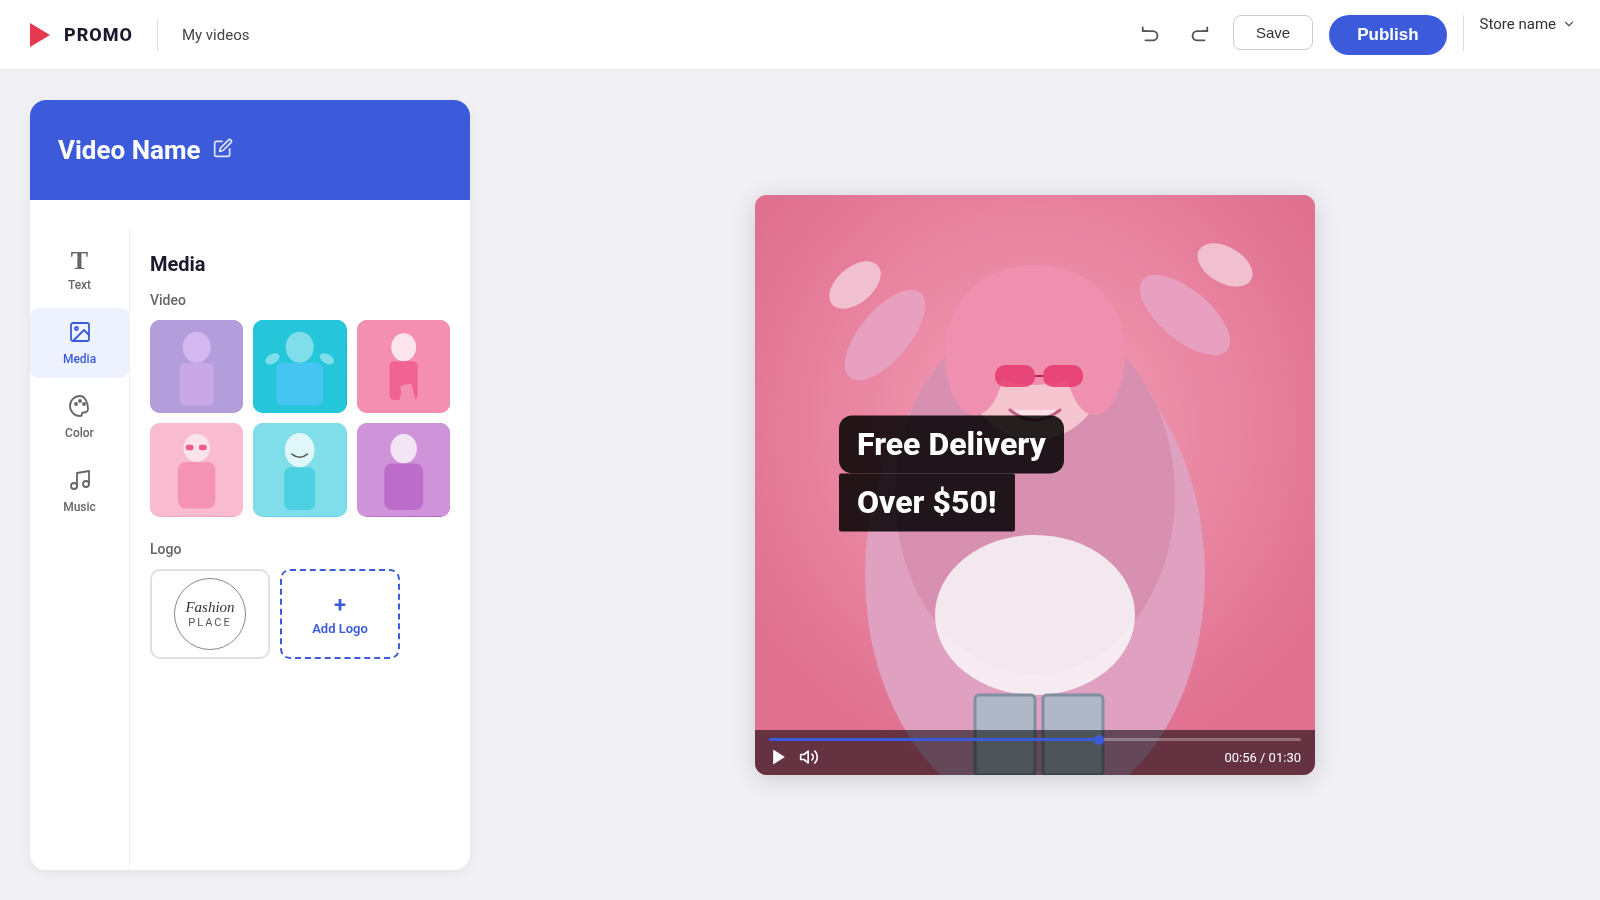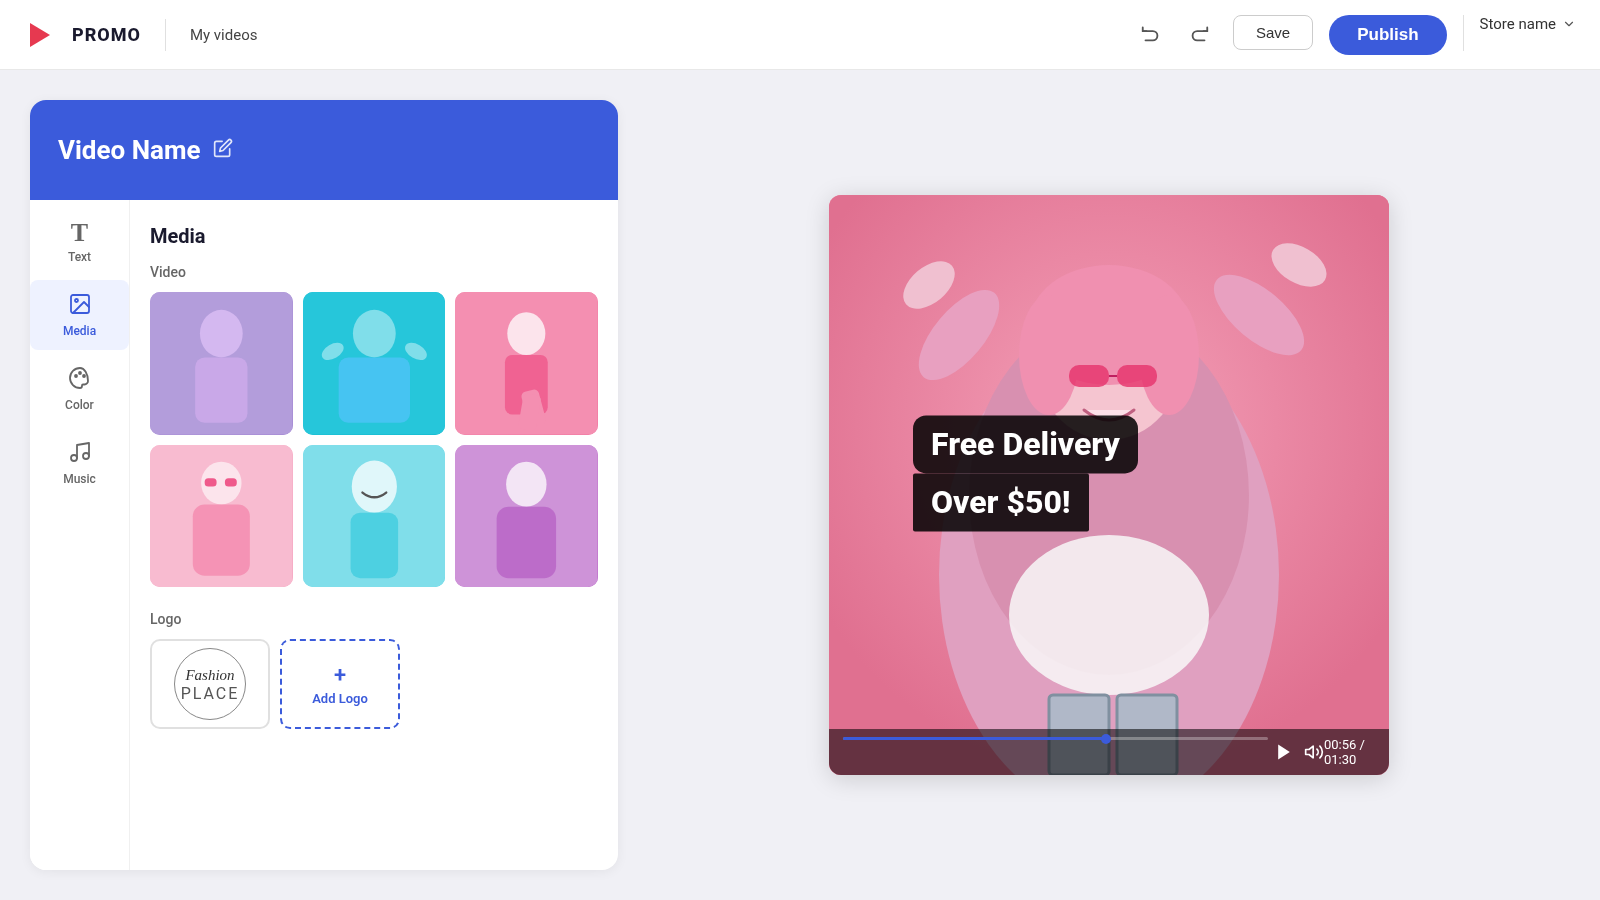--- a/index.html
+++ b/index.html
@@ -17,21 +17,21 @@
       align-items: center;
       background: #fff;
       height: 70px;
       padding: 0 24px;
       border-bottom: 1px solid #e8e8e8;
       gap: 16px;
     }
     .logo {
       display: flex;
       align-items: center;
-      gap: 16px;
+      gap: 8px;
     }
     .logo-icon {
       width: 32px;
       height: 32px;
     }
     .logo-text {
       font-weight: 800;
       font-size: 18px;
       color: #1a1a2e;
       letter-spacing: 1px;
@@ -108,25 +108,26 @@
       display: flex;
       height: calc(900px - 70px);
       padding: 30px 30px 30px 30px;
       gap: 30px;
     }
 
     
     .left-panel {
       display: flex;
       flex-direction: column;
-      width: 588px;
+      width: 440px;
       background: #fff;
       border-radius: 16px;
       overflow: hidden;
       box-shadow: 0 2px 12px rgba(0,0,0,0.06);
+      gap: 28px;
     }
     .video-name-header {
       background: #3b5bdb;
       padding: 28px 28px;
       display: flex;
       align-items: center;
       gap: 12px;
       min-height: 100px;
     }
     .video-name-text {
@@ -260,21 +261,21 @@
       text-align: center;
       line-height: 1.2;
     }
     .fashion-logo .f1 {
       font-size: 15px;
       font-style: italic;
       color: #333;
       font-family: Georgia, serif;
     }
     .fashion-logo .f2 {
-      font-size: 16px;
+      font-size: 11px;
       letter-spacing: 2px;
       color: #555;
       text-transform: uppercase;
     }
     .fashion-logo-wrap {
       border: 1.5px solid #888;
       border-radius: 50%;
       width: 72px;
       height: 72px;
       display: flex;
@@ -341,21 +342,21 @@
       border-radius: 2px;
     }
 
     
     .video-controls {
       position: absolute;
       bottom: 0; left: 0; right: 0;
       background: rgba(0,0,0,0.55);
       padding: 8px 14px;
       display: flex;
-      flex-direction: row;
+      flex-direction: column;
       gap: 6px;
     }
     .progress-bar {
       width: 100%;
       height: 3px;
       background: rgba(255,255,255,0.3);
       border-radius: 2px;
       position: relative;
       cursor: pointer;
     }

